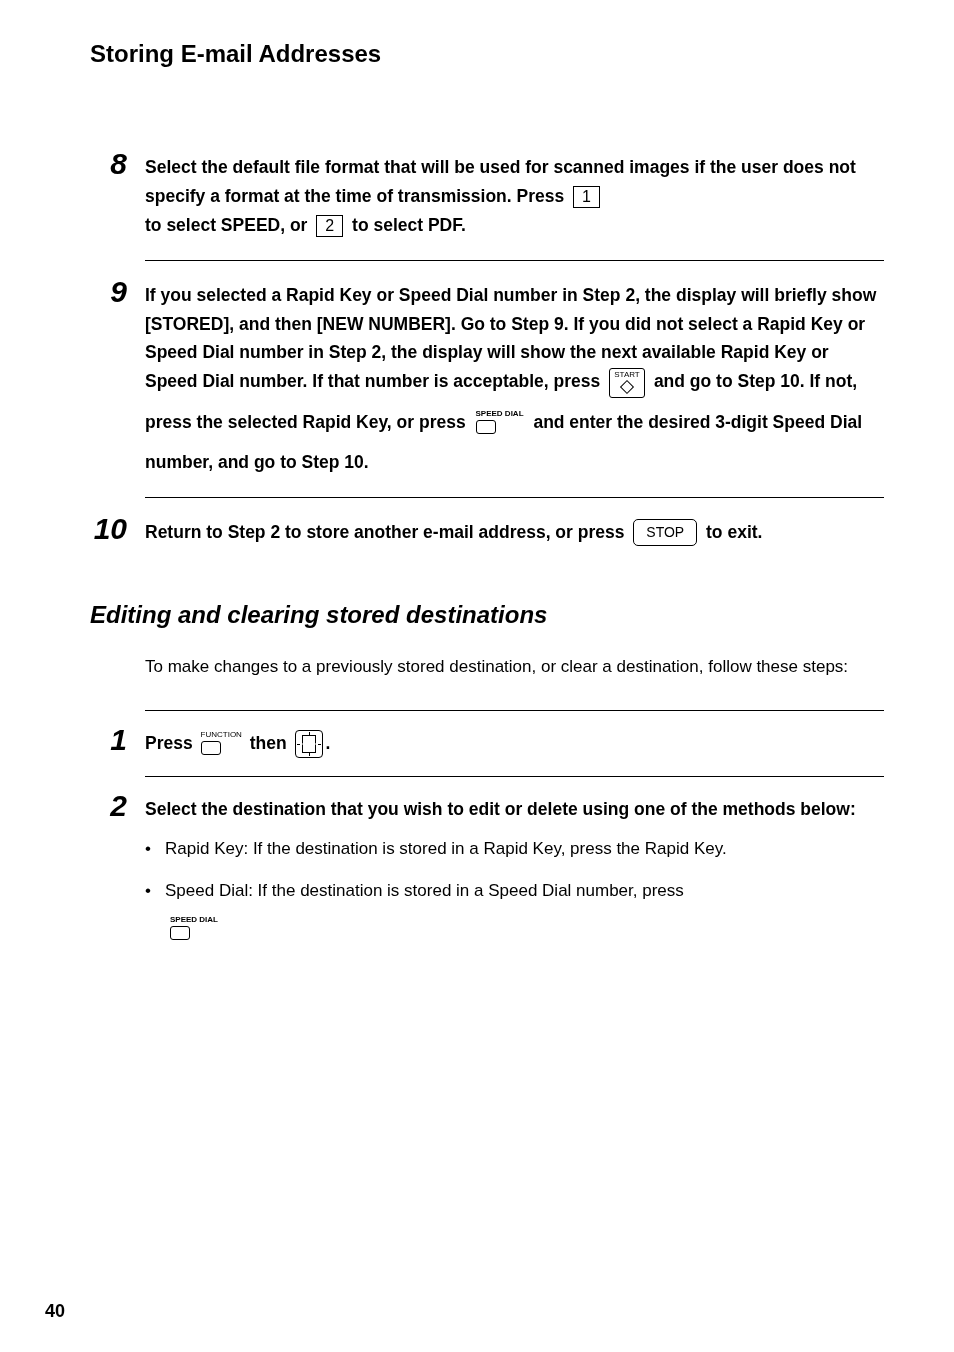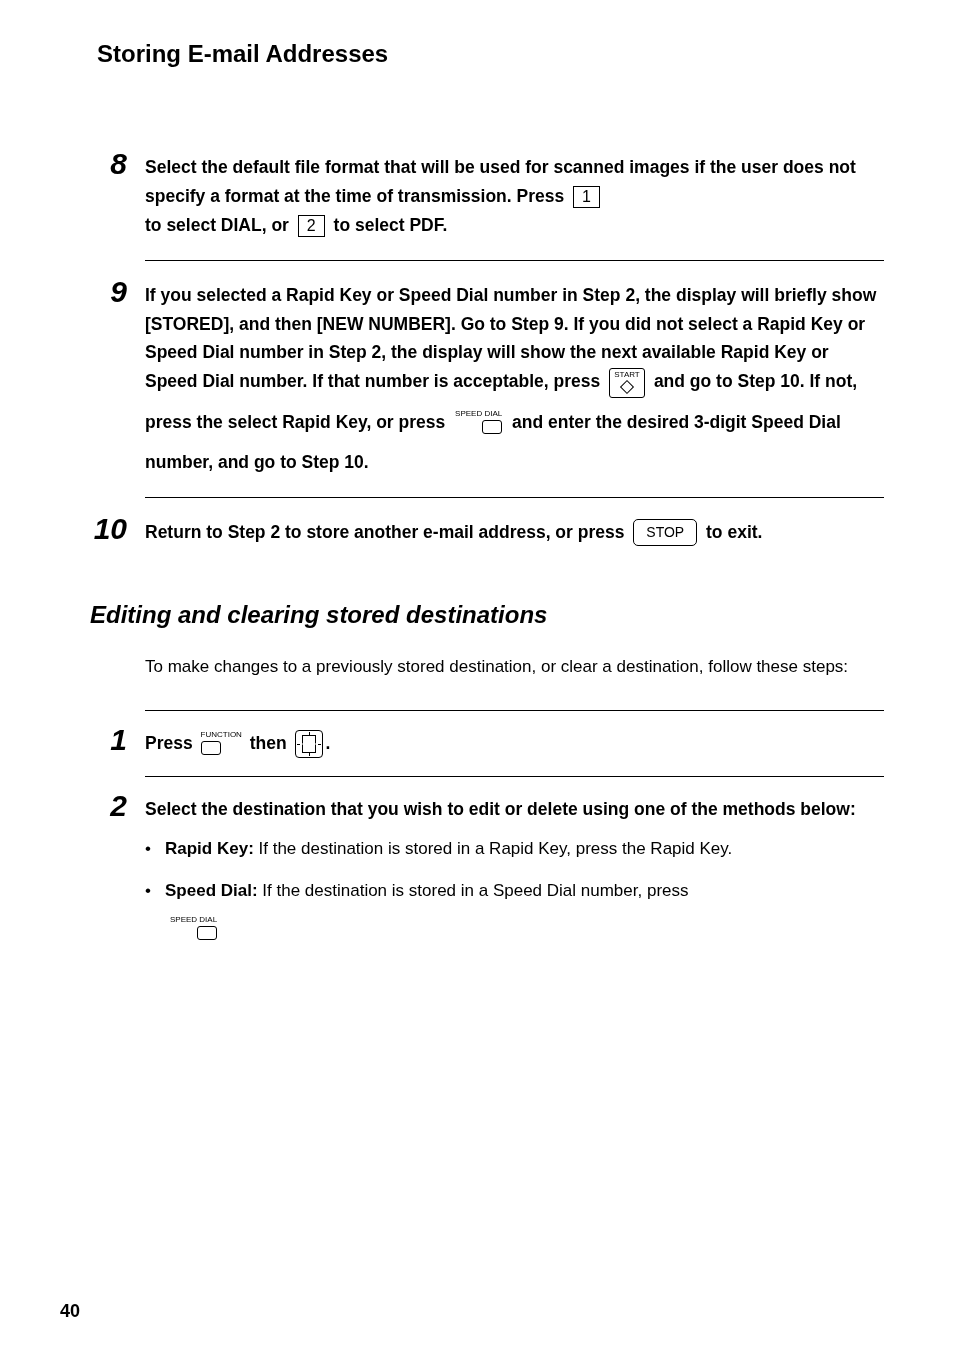--- a/index.html
+++ b/index.html
@@ -13,21 +13,20 @@
     height: 1352px;
     background: #fff;
     color: #000;
     padding: 40px 70px 30px 90px;
     position: relative;
   }
   .page-title {
     font-size: 24px;
     font-weight: bold;
     margin-bottom: 85px;
-    margin-left: 7px;
   }
   .step-row {
     display: flex;
     align-items: flex-start;
     margin-bottom: 0;
   }
   .step-number {
     font-size: 30px;
     font-style: italic;
     font-weight: bold;
@@ -78,24 +77,24 @@
     bottom: 5px;
     left: 50%;
     transform: translateX(-50%) rotate(45deg);
     width: 8px;
     height: 8px;
     border: 1px solid #000;
   }
   .speed-dial-key {
     display: inline-block;
     vertical-align: middle;
-    text-align: right;
+    text-align: left;
     margin: 12px 5px;
     font-size: 8px;
-    font-weight: normal;
+    font-weight: bold;
     line-height: 1;
     position: relative;
     padding-top: 0;
   }
   .speed-dial-key .label {
     display: block;
     font-size: 8px;
     margin-bottom: 2px;
   }
   .speed-dial-key .box {
@@ -209,56 +208,56 @@
     padding-left: 20px;
   }
   .bullets li::before {
     content: "•";
     position: absolute;
     left: 0;
     top: 0;
     font-size: 17px;
   }
   .bullets li strong {
-    font-weight: bold;
+    font-weight: normal;
   }
   .page-number {
     position: absolute;
     bottom: 30px;
-    left: 60px;
+    left: 45px;
     font-size: 18px;
     font-weight: bold;
   }
   .inline-normal {
     font-weight: normal;
   }
 </style>
 </head>
 <body>
 
 <h1 class="page-title">Storing E-mail Addresses</h1>
 
 <div class="step-row">
   <div class="step-number">8</div>
   <div class="step-content">
     <span>Select the default file format that will be used for scanned images if the </span>
     <span>user does not specify a format at the time of transmission. Press </span><span class="key-box">1</span>
     <br>
-    <span>to select DIAL, or </span><span class="key-box">2</span><span> to select PDF.</span>
+    <span>to select SPEED, or </span><span class="key-box">2</span><span> to select PDF.</span>
   </div>
 </div>
 
 <hr class="divider">
 
 <div class="step-row">
   <div class="step-number">9</div>
   <div class="step-content">
     <span>If you  selected a Rapid Key or Speed Dial number in Step 2, the display will briefly show [STORED], and then [NEW NUMBER]. Go to Step 9. If you did not select a Rapid Key or Speed Dial number in Step 2, the display will show the next available Rapid Key or Speed Dial number. If </span>
     <span>that number is acceptable, press </span><span class="start-key">START</span><span> and go to Step 10. If not, press </span>
-    <span>the select Rapid Key, or press </span><span class="speed-dial-key"><span class="label">SPEED DIAL</span><span class="box"></span></span><span> and enter the desired 3-digit </span>
+    <span>the selected Rapid Key, or press </span><span class="speed-dial-key"><span class="label">SPEED DIAL</span><span class="box"></span></span><span> and enter the desired 3-digit </span>
     <span>Speed Dial number, and go to Step 10.</span>
   </div>
 </div>
 
 <hr class="divider">
 
 <div class="step-row">
   <div class="step-number">10</div>
   <div class="step-content">
     <span>Return to Step 2 to store another e-mail address, or press </span><span class="stop-key">STOP</span><span> to exit.</span>

